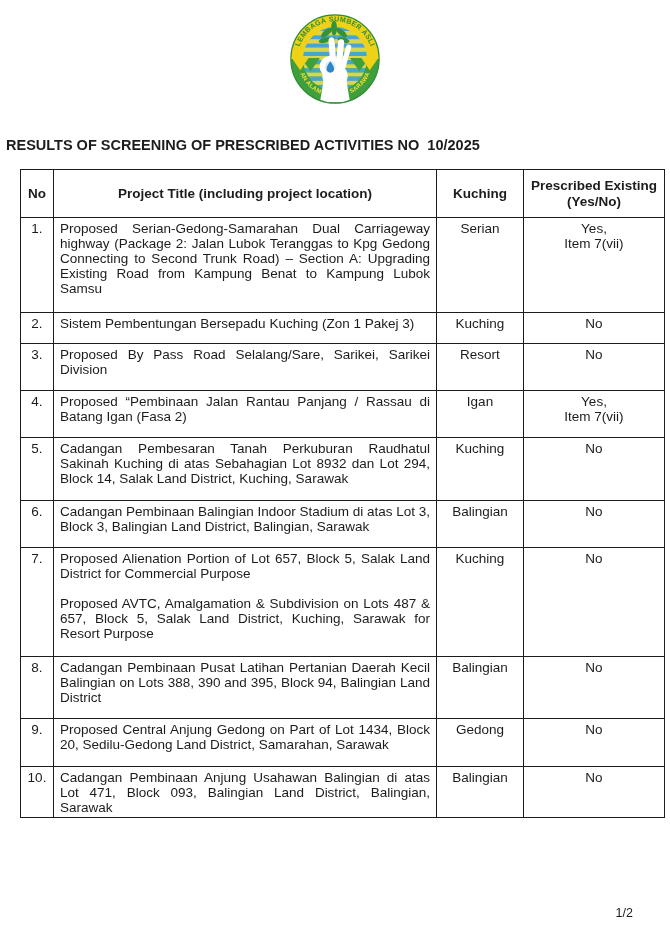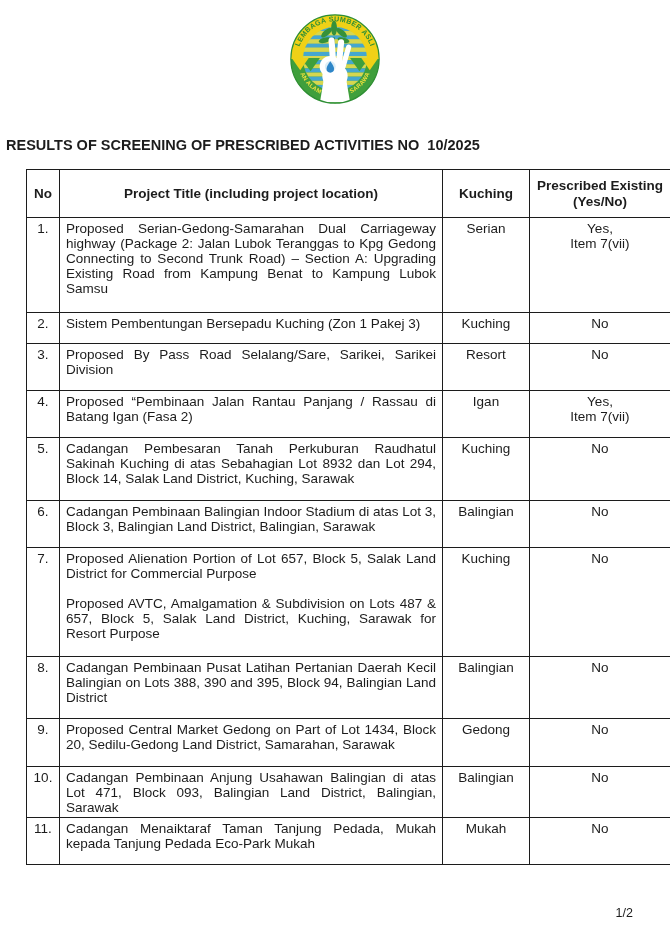--- a/index.html
+++ b/index.html
@@ -23,21 +23,21 @@
   .intro {
     margin:20px 12px 0 13px;
     font-size:13.5px;
     line-height:19px;
     text-align:justify;
   }
   table.results {
     border-collapse:collapse;
     table-layout:fixed;
     width:644px;
-    margin:16px 0 0 26px;
+    margin:16px 0 0 20px;
   }
   .results th, .results td {
     border:1px solid #1c1c1c;
     vertical-align:top;
     font-size:13.5px;
     line-height:15px;
     color:#1c1c1c;
   }
   .results th {
     font-weight:bold;
@@ -201,33 +201,27 @@
     <td class="c-act">No</td>
   </tr>
         <tr style="height: 62px;">
     <td class="c-no">8.</td>
     <td class="c-title">Cadangan Pembinaan Pusat Latihan Pertanian Daerah Kecil Balingian on Lots 388, 390 and 395, Block 94, Balingian Land District</td>
     <td class="c-loc">Balingian</td>
     <td class="c-act">No</td>
   </tr>
         <tr style="height: 48px;">
     <td class="c-no">9.</td>
-    <td class="c-title">Proposed Central Market Gedong on Part of Lot 1434, Block 20, Sedilu-Gedong Land District, Samarahan, Sarawak</td>
+    <td class="c-title">Proposed Central Anjung Gedong on Part of Lot 1434, Block 20, Sedilu-Gedong Land District, Samarahan, Sarawak</td>
     <td class="c-loc">Gedong</td>
     <td class="c-act">No</td>
   </tr>
         <tr style="height: 30px;">
     <td class="c-no">10.</td>
     <td class="c-title">Cadangan Pembinaan Anjung Usahawan Balingian di atas Lot 471, Block 093, Balingian Land District, Balingian, Sarawak</td>
     <td class="c-loc">Balingian</td>
     <td class="c-act">No</td>
   </tr>
-        <tr style="height: 47px;">
-    <td class="c-no">11.</td>
-    <td class="c-title">Cadangan Menaiktaraf Taman Tanjung Pedada, Mukah kepada Tanjung Pedada Eco-Park Mukah</td>
-    <td class="c-loc">Mukah</td>
-    <td class="c-act">No</td>
-  </tr>
       </tbody>
   </table>
 
   <div class="pagenum">1/2</div>
 </div>
 
 </body></html>

